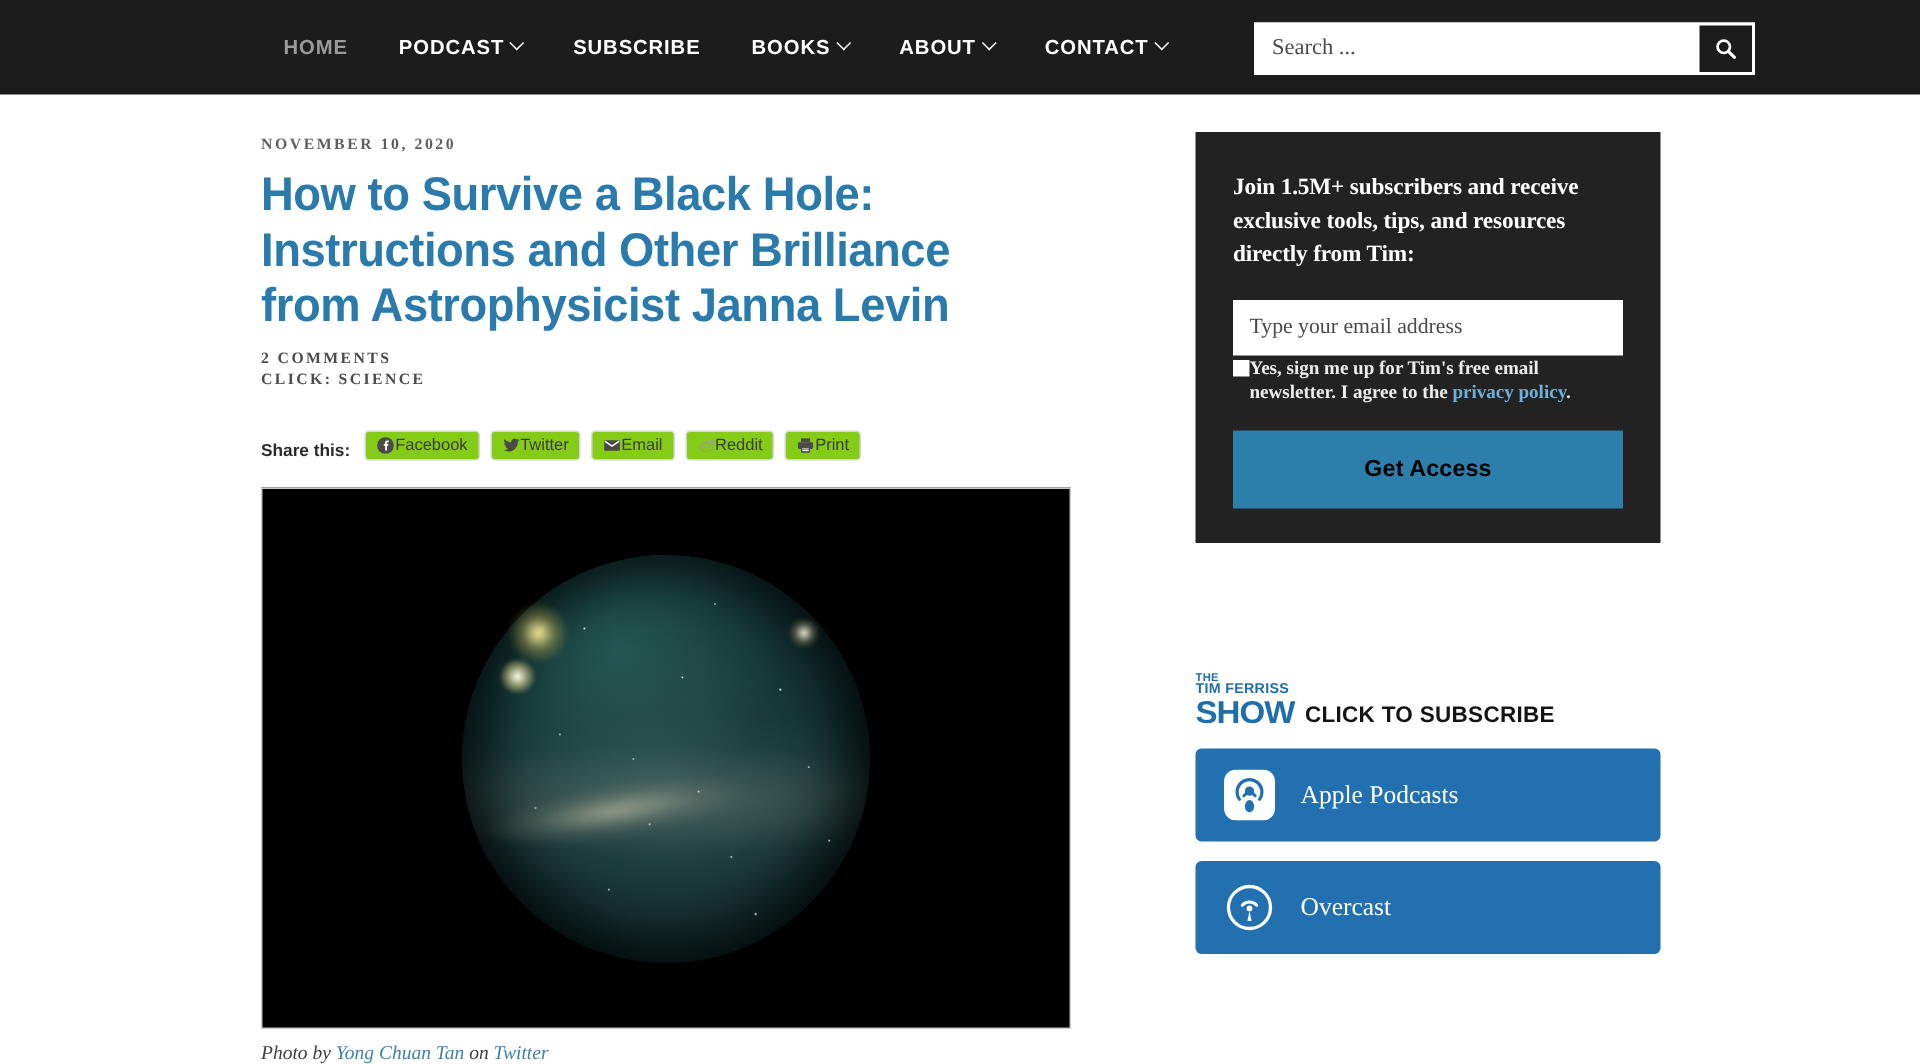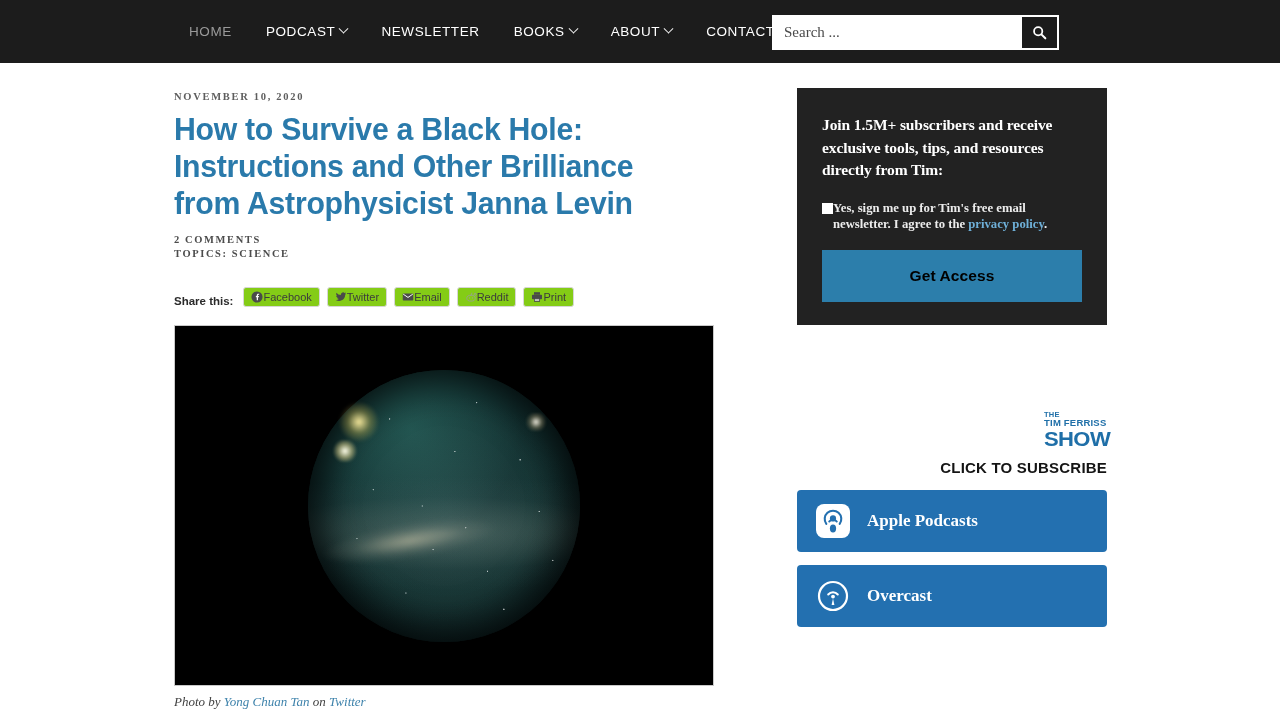--- a/index.html
+++ b/index.html
@@ -20,40 +20,40 @@
   }
   .nav {
     display: flex; align-items: center;
     margin-left: 172px;
     gap: 0px;
   }
   .nav-item {
     display: flex; align-items: center; gap: 5px;
     color: #ffffff;
     font-size: 13.5px;
-    font-weight: 400;
+    font-weight: 700;
     letter-spacing: 0.6px;
     padding: 0 17px;
     cursor: pointer;
     white-space: nowrap;
     justify-content: center;
   }
   .nav-item.current { color: #9a9a9a; }
   .caret {
     display: inline-block;
     width: 7px; height: 7px;
     border-right: 1.6px solid #ffffff;
     border-bottom: 1.6px solid #ffffff;
     transform: rotate(45deg) translate(-2px,-2px);
     opacity: .95;
   }
 
   .search-wrap {
-    position: absolute; left: 772px; top: 15px;
-    width: 287px; height: 35px;
+    position: absolute; left: 836px; top: 15px;
+    width: 334px; height: 35px;
     display: flex;
     background: #ffffff;
     border: 2px solid #ffffff;
   }
   .search-input {
     flex: 1; border: none; outline: none;
     background: #fff;
     font-family: "Liberation Serif", serif;
     font-size: 15px;
     color: #333;
@@ -251,21 +251,20 @@
     border: none; cursor: pointer;
     color: #000000;
     font-size: 15.5px;
     font-weight: 700;
     letter-spacing: .1px;
   }
 
   .subscribe-head {
     display: flex; align-items: flex-end; gap: 10px;
     margin-top: 86px;
-    flex-direction: column;
   }
   .tf-logo { line-height: 1; }
   .tf-the {
     display: block; font-size: 7.5px; font-weight: 700;
     color: #1f6fa8; letter-spacing: .2px;
   }
   .tf-name {
     display: block; font-size: 9.5px; font-weight: 700;
     color: #1f6fa8; letter-spacing: .2px;
   }
@@ -281,21 +280,20 @@
   }
 
   .pod-btn {
     display: flex; align-items: center; gap: 17px;
     width: 310px; height: 62px;
     background: #2370b0;
     border-radius: 4px;
     margin-top: 13px;
     padding-left: 19px;
     cursor: pointer;
-    font-weight: bold;
   }
   .pod-label {
     font-family: "Liberation Serif", serif;
     font-size: 17px;
     color: #ffffff;
   }
   .pod-icon { width: 34px; height: 34px; flex: 0 0 auto; }
 </style>
 </head>
 <body>
@@ -303,21 +301,21 @@
 <div class="site-header">
   <nav class="nav">
     <div class="nav-item current">
       <span>HOME</span>
     </div>
     <div class="nav-item">
       <span>PODCAST</span>
       <i class="caret"></i>
     </div>
     <div class="nav-item">
-      <span>NEWSLETTER</span>
+      <span>SUBSCRIBE</span>
     </div>
     <div class="nav-item">
       <span>BOOKS</span>
       <i class="caret"></i>
     </div>
     <div class="nav-item">
       <span>ABOUT</span>
       <i class="caret"></i>
     </div>
     <div class="nav-item">
@@ -339,21 +337,21 @@
 
 <div class="page">
 
   <article class="article">
     <div class="post-date">NOVEMBER 10, 2020</div>
 
     <h1 class="post-title">How to Survive a Black Hole: Instructions and Other Brilliance from Astrophysicist Janna Levin</h1>
 
     <div class="post-meta">
       <span class="meta-line">2 COMMENTS</span>
-      <span class="meta-line">TOPICS: SCIENCE</span>
+      <span class="meta-line">CLICK: SCIENCE</span>
     </div>
 
     <div class="share-row">
       <span class="share-label">Share this:</span>
 
       <div class="share-btn">
         <svg width="12" height="12" viewBox="0 0 16 16">
           <circle cx="8" cy="8" r="7.4" fill="#4a4a4a"></circle>
           <path d="M9.3 8.3h1.1l.2-1.6H9.3V5.8c0-.45.12-.76.78-.76h.85V3.6a11 11 0 0 0-1.23-.06c-1.22 0-2.05.74-2.05 2.1v1.05H6.5v1.6h1.15v4.1H9.3z" fill="#fff"></path>
         </svg>
@@ -410,20 +408,21 @@
 
     <div class="photo-caption">
       <span>Photo by </span><a>Yong Chuan Tan</a><span> on </span><a>Twitter</a>
     </div>
   </article>
 
   <aside class="sidebar">
 
     <section class="optin">
       <div class="optin-head">Join 1.5M+ subscribers and receive exclusive tools, tips, and resources directly from Tim:</div>
+      <input class="email-input" type="text" placeholder="Type your email address" style="">
       <div class="consent-row">
         <div class="consent-box"></div>
         <div class="consent-text">
           <span>Yes, sign me up for Tim's free email newsletter. I agree to the </span><a>privacy policy</a><span>.</span>
         </div>
       </div>
       <button class="get-access">Get Access</button>
     </section>
 
     <div class="subscribe-head">

